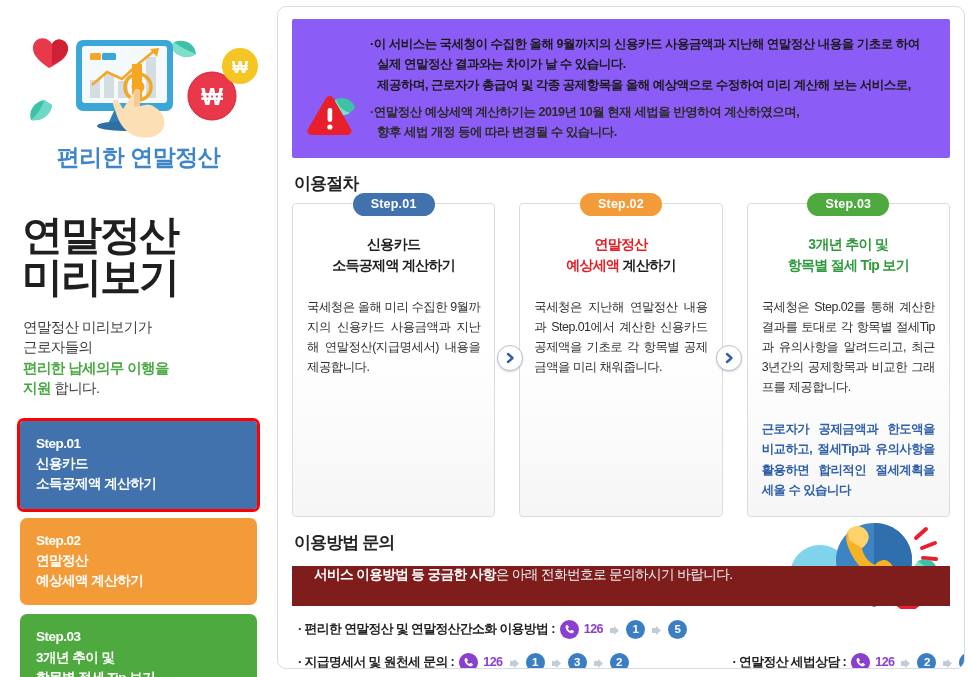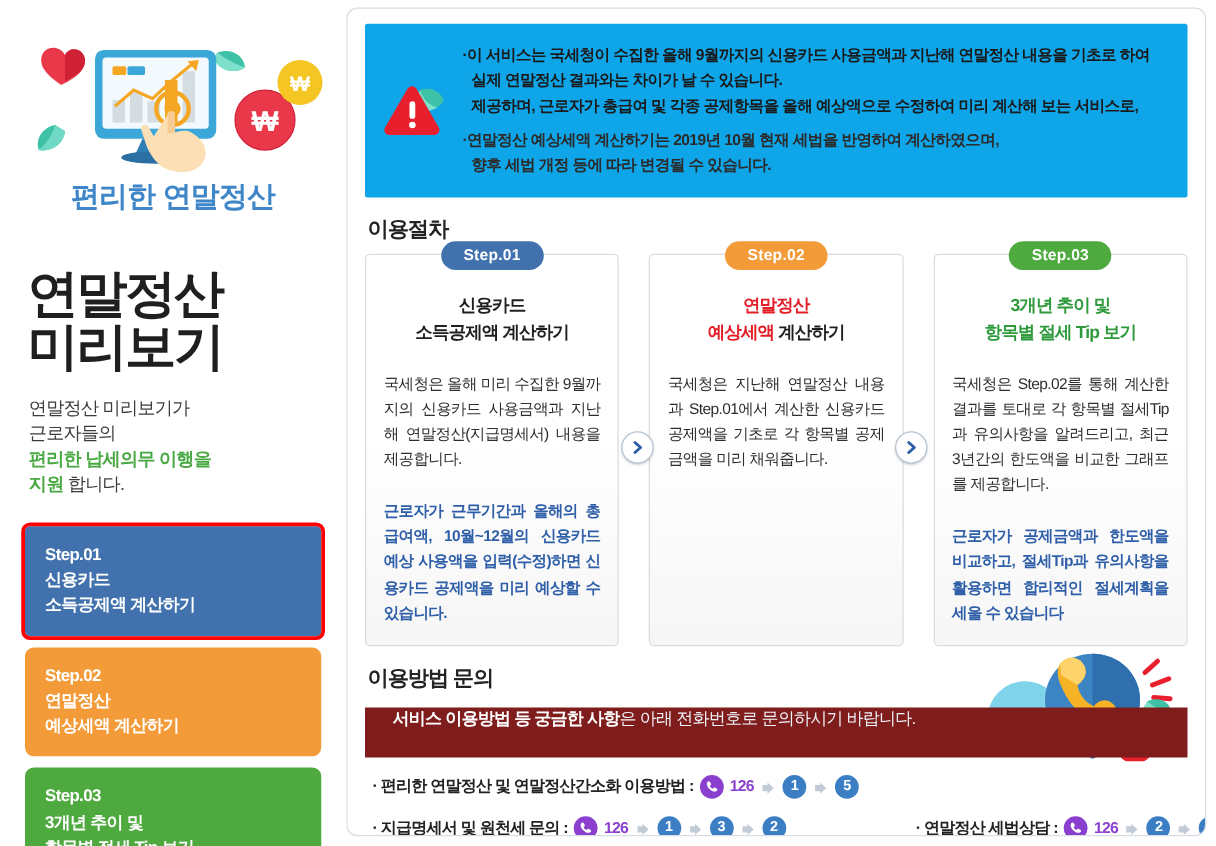--- a/index.html
+++ b/index.html
@@ -98,26 +98,26 @@
     margin: 6px 8px 8px 0;
     border: 1px solid #d8dde3;
     border-radius: 9px;
     background: #ffffff;
     padding: 12px 14px 10px 14px;
     overflow: hidden;
   }
 
   
   .notice {
-    background: #0ea5e9;
+    background: #8b5cf6;
     border-radius: 2px;
     padding: 14px 16px 16px 12px;
     display: flex;
     gap: 12px;
-    align-items: center;
+    align-items: flex-end;
   }
   .notice-icon { flex: 0 0 54px; padding-top: 6px; }
   .notice-body { flex: 1 1 auto; padding-top: 1px; }
   .notice-p {
     font-size: 12.5px;
     line-height: 1.62;
     letter-spacing: -0.5px;
     color: #2b2b2b;
     font-weight: bold;
   }
@@ -397,21 +397,20 @@
 
       <article class="card">
         <div class="badge-wrap">
           <span class="badge b-blue">Step.01</span>
         </div>
         <h3 class="card-title">
           <span class="l">신용카드</span>
           <span class="l">소득공제액 계산하기</span>
         </h3>
         <p class="card-p top">국세청은 올해 미리 수집한 9월까지의 신용카드 사용금액과 지난해 연말정산(지급명세서) 내용을 제공합니다.</p>
-        <p class="card-p blue">근로자가 근무기간과 올해의 총급여액, 10월~12월의 신용카드 예상 사용액을 입력(수정)하면 신용카드 공제액을 미리 예상할 수 있습니다.</p>
       </article>
 
       <article class="card">
         <div class="badge-wrap">
           <span class="badge b-orange">Step.02</span>
         </div>
         <h3 class="card-title">
           <span class="l red">연말정산</span>
           <span class="l"><span class="red">예상세액</span><span> 계산하기</span></span>
         </h3>
@@ -419,21 +418,21 @@
       </article>
 
       <article class="card">
         <div class="badge-wrap">
           <span class="badge b-green">Step.03</span>
         </div>
         <h3 class="card-title">
           <span class="l green">3개년 추이 및</span>
           <span class="l green">항목별 절세 Tip 보기</span>
         </h3>
-        <p class="card-p top">국세청은 Step.02를 통해 계산한 결과를 토대로 각 항목별 절세Tip과 유의사항을 알려드리고, 최근 3년간의 한도액을 비교한 그래프를 제공합니다.</p>
+        <p class="card-p top">국세청은 Step.02를 통해 계산한 결과를 토대로 각 항목별 절세Tip과 유의사항을 알려드리고, 최근 3년간의 공제항목과 비교한 그래프를 제공합니다.</p>
         <p class="card-p blue">근로자가 공제금액과 한도액을 비교하고, 절세Tip과 유의사항을 활용하면 합리적인 절세계획을 세울 수 있습니다</p>
       </article>
 
       <div class="connector c1">
         <svg width="12" height="12" viewBox="0 0 12 12">
             <path d="M4 2l4.5 4L4 10" fill="none" stroke="#2f5fa8" stroke-width="2.4" stroke-linecap="round" stroke-linejoin="round"></path>
           </svg>
       </div>
       <div class="connector c2">
         <svg width="12" height="12" viewBox="0 0 12 12">

